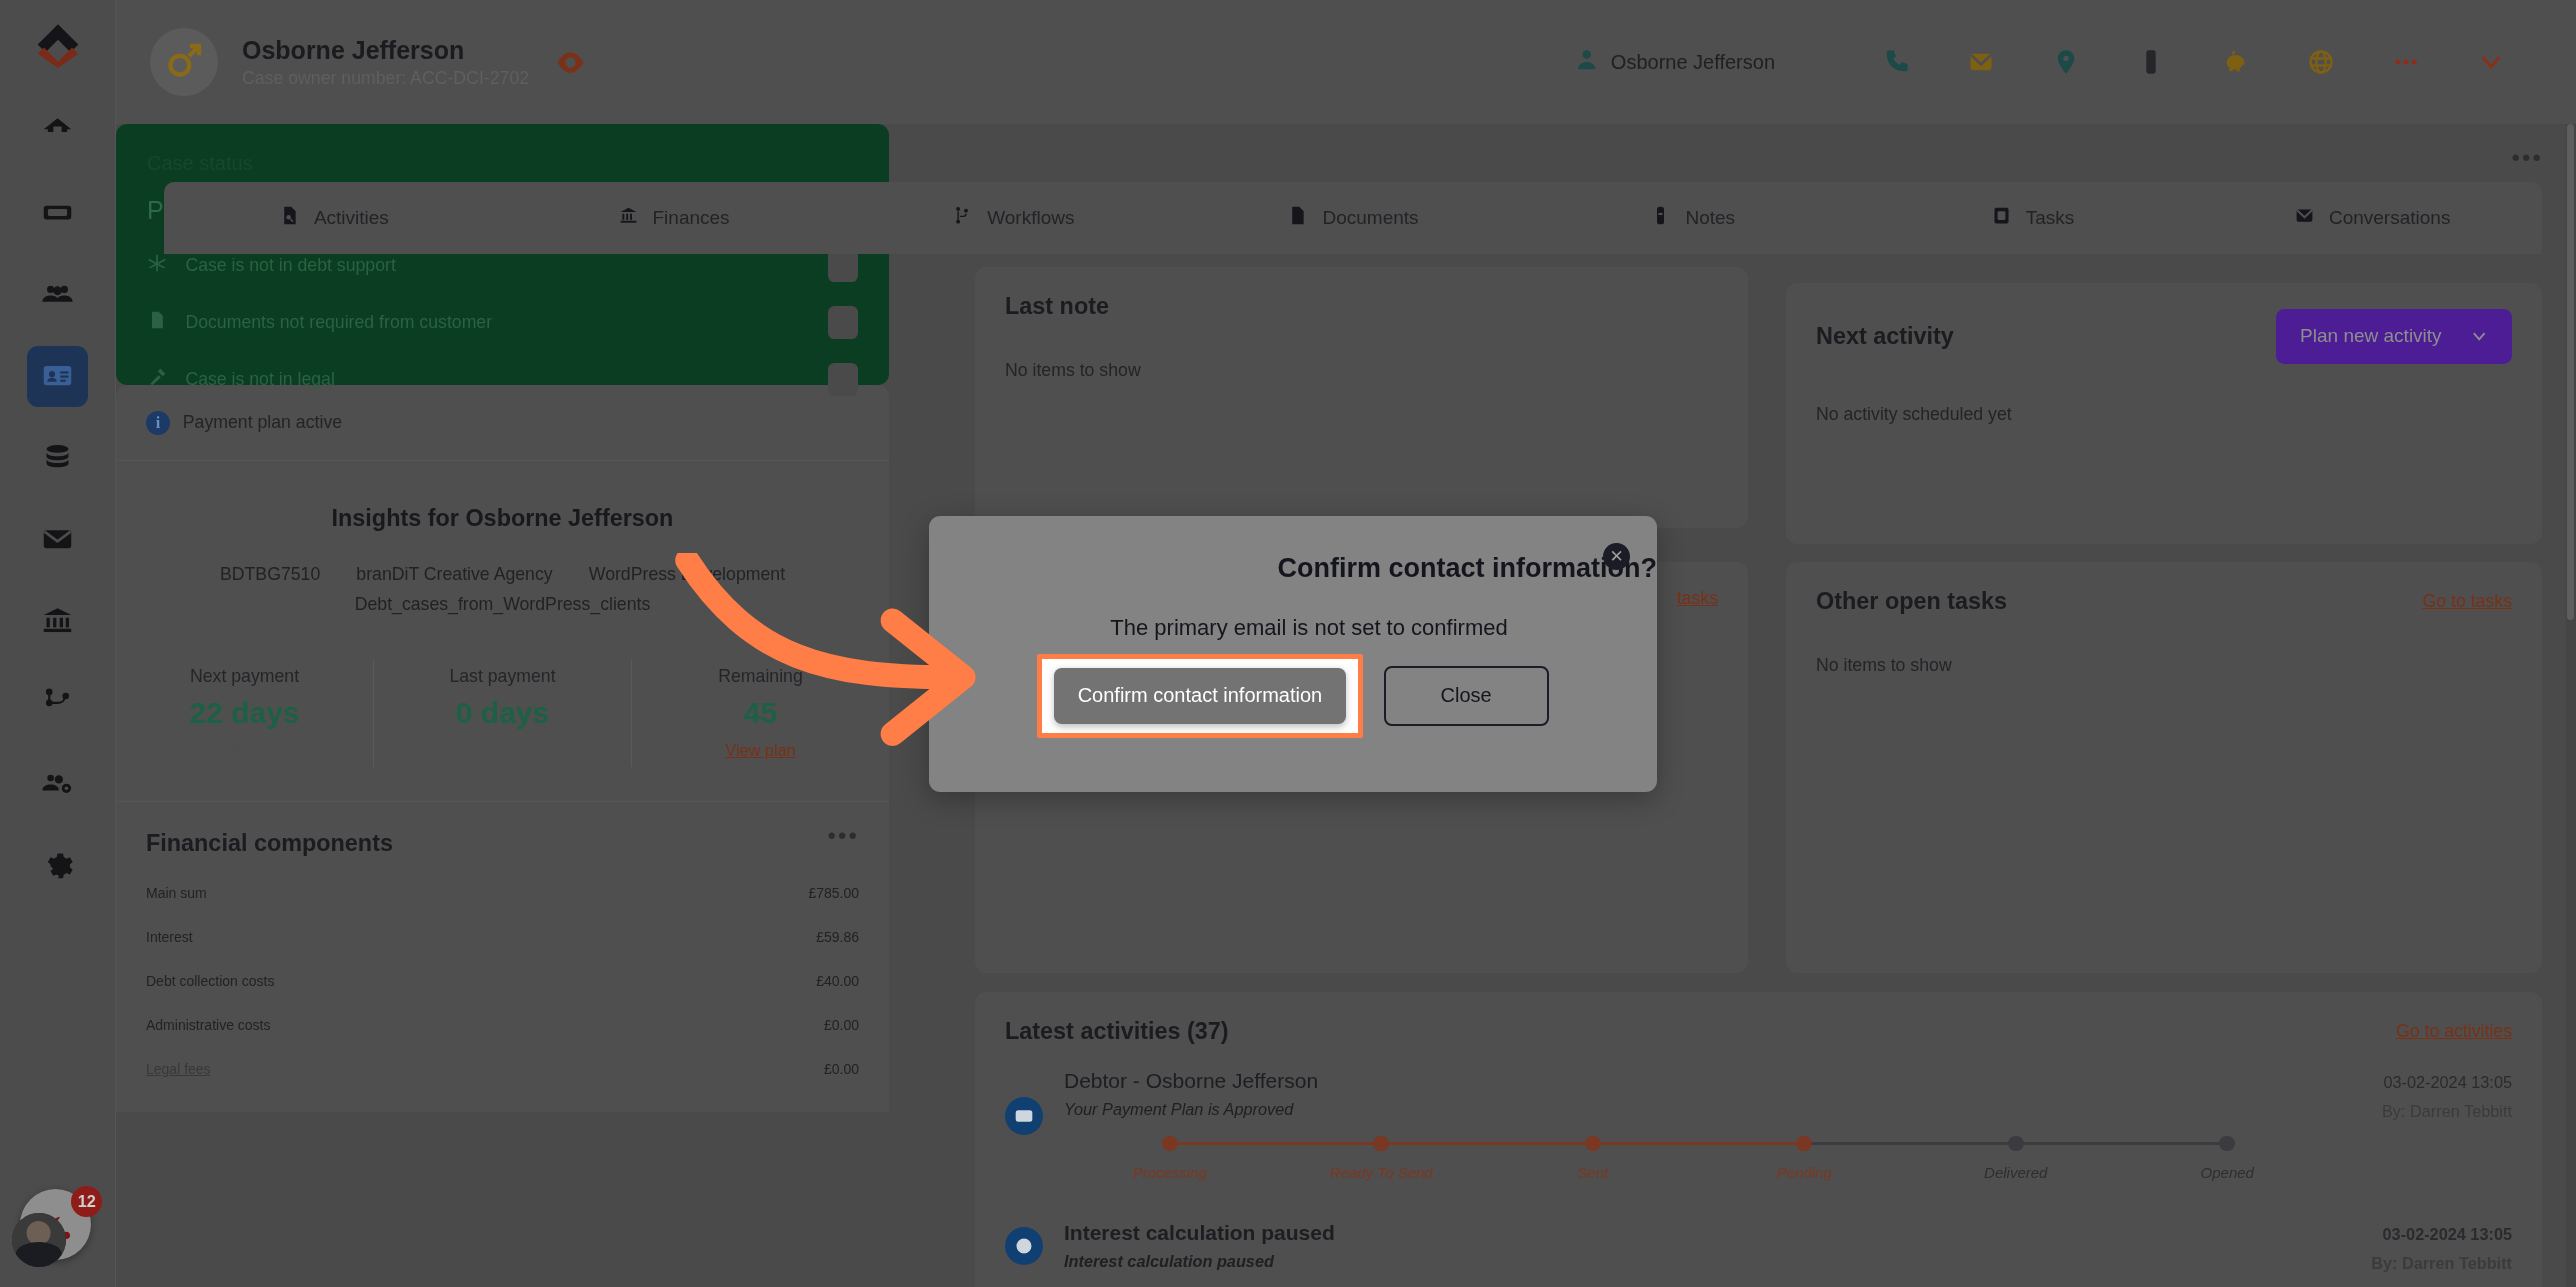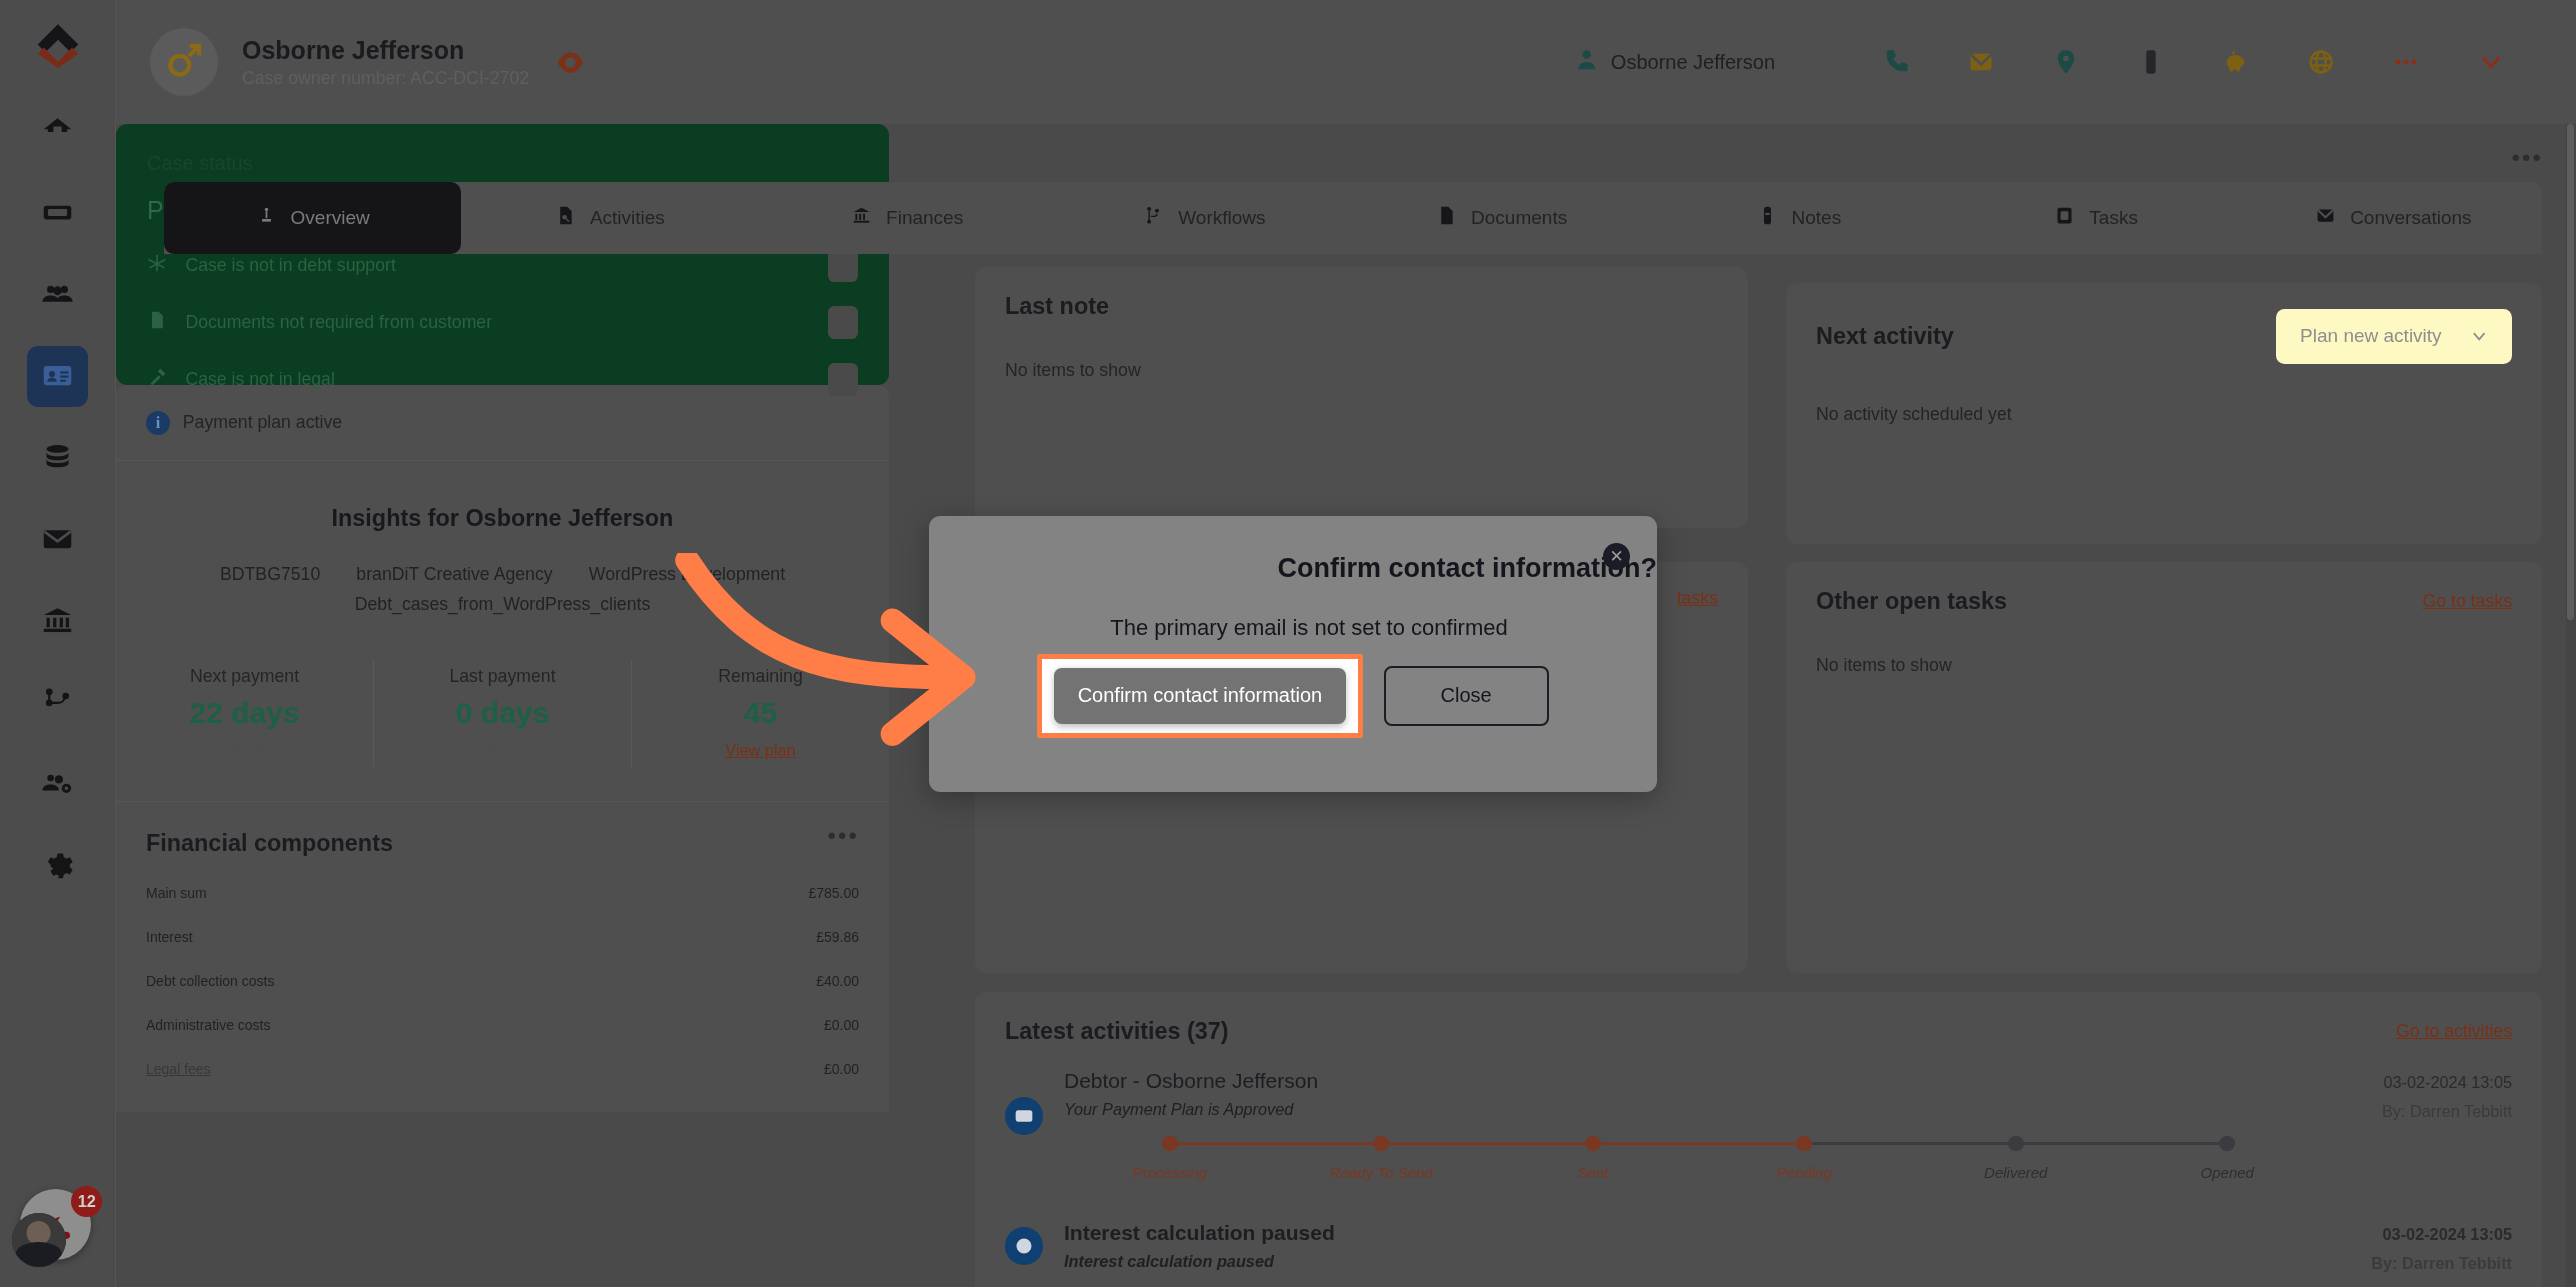--- a/index.html
+++ b/index.html
@@ -136,21 +136,21 @@
   
   .last-note { left: 859px; top: 143px; width: 773px; height: 261px; padding: 25.5px 30px; }
   .next-act { left: 1670px; top: 159px; width: 756px; height: 261px; padding: 25.5px 30px; }
   .open-tasks-mid { left: 859px; top: 438px; width: 773px; height: 411px; padding: 25.5px 30px; }
   .other-tasks { left: 1670px; top: 438px; width: 756px; height: 411px; padding: 25.5px 30px; }
   .activities { left: 859px; top: 868px; width: 1567px; height: 296px; padding: 25.5px 30px; border-radius: 11.3px 11.3px 0 0;}
 
   .card-head { display: flex; align-items: center; }
   .link-red { color: #7a3015; font-size: 17.7px; text-decoration: underline; margin-left: auto; }
   .plan-btn {
-    margin-left: auto; background: #fef9c3; border-radius: 8.5px; height: 55px; padding: 0 24px;
+    margin-left: auto; background: #4c1d95; border-radius: 8.5px; height: 55px; padding: 0 24px;
     display: flex; align-items: center; gap: 28px; color: #8e8e8e; font-size: 19px;
   }
   .chev { width: 18.4px; height: 18.4px; }
   .card-body { margin-top: 40px; }
 
   .act-row { display: flex; align-items: flex-start; gap: 21px; margin-top: 24px; position: relative; }
   .act-ic { width: 38px; height: 38px; border-radius: 50%; background: #103f72; flex: 0 0 38px;
     display: flex; align-items: center; justify-content: center; margin-top: 28px; }
   .act-ic svg { width: 20px; height: 20px; fill: #cfd6de; }
   .act-main { flex: 1; }
@@ -364,28 +364,20 @@
           <svg viewBox="0 0 24 24" fill="none" stroke="#8b2f1a" stroke-width="2.6">
             <path d="M5 8l7 8 7-8"></path>
           </svg>
         </div>
     </div>
   </div>
 
   <div class="content">
 
     <div class="tabs">
-      <div class="tab active">
-        <span><svg viewBox="0 0 24 24">
-              <circle cx="12" cy="5" r="2"></circle>
-              <path d="M11 7h2v8h-2z"></path>
-              <path d="M7 16h10v3H7z" rx="1"></path>
-            </svg></span>
-        <span>Overview</span>
-      </div>
       <div class="tab">
         <span><svg viewBox="0 0 24 24">
               <path d="M6 2h8l5 5v15H6z"></path>
               <circle cx="11" cy="14" r="2.6" fill="#4f4f4f"></circle>
               <path d="M13 16l3 3" stroke="#4f4f4f" stroke-width="1.8"></path>
             </svg></span>
         <span>Activities</span>
       </div>
       <div class="tab">
         <span><svg viewBox="0 0 24 24">

